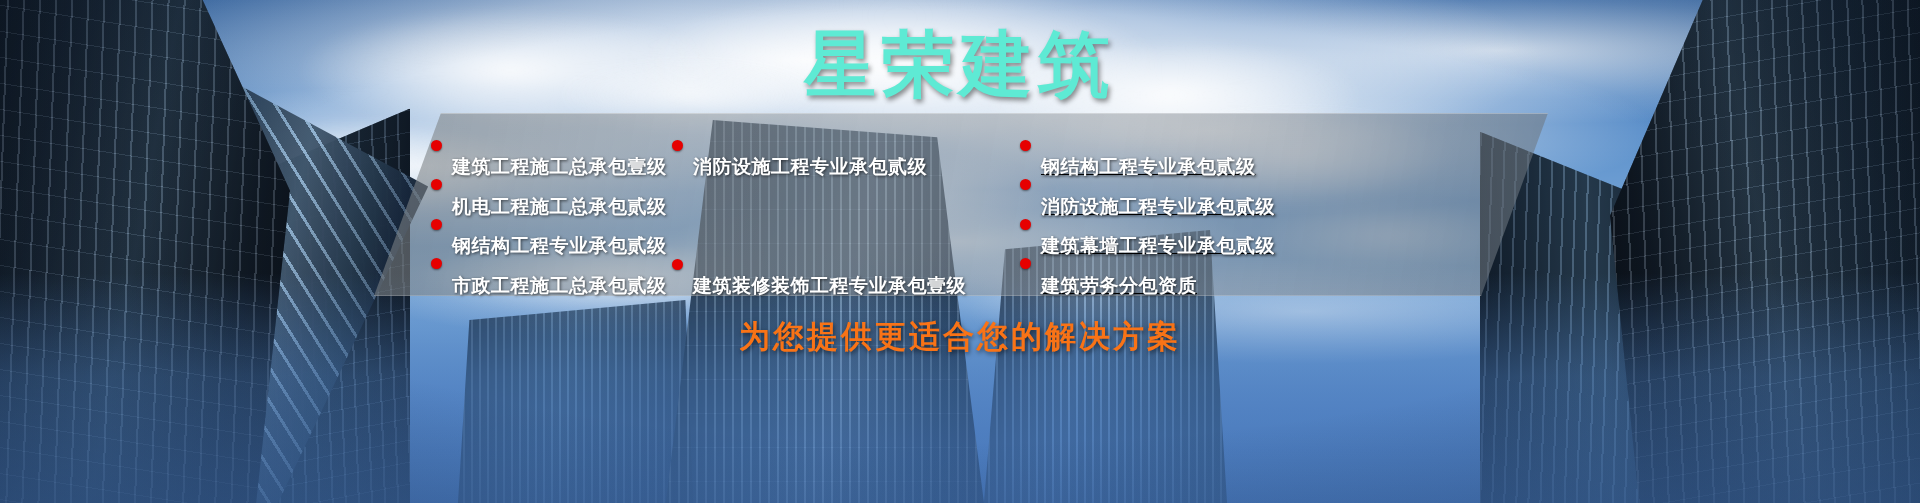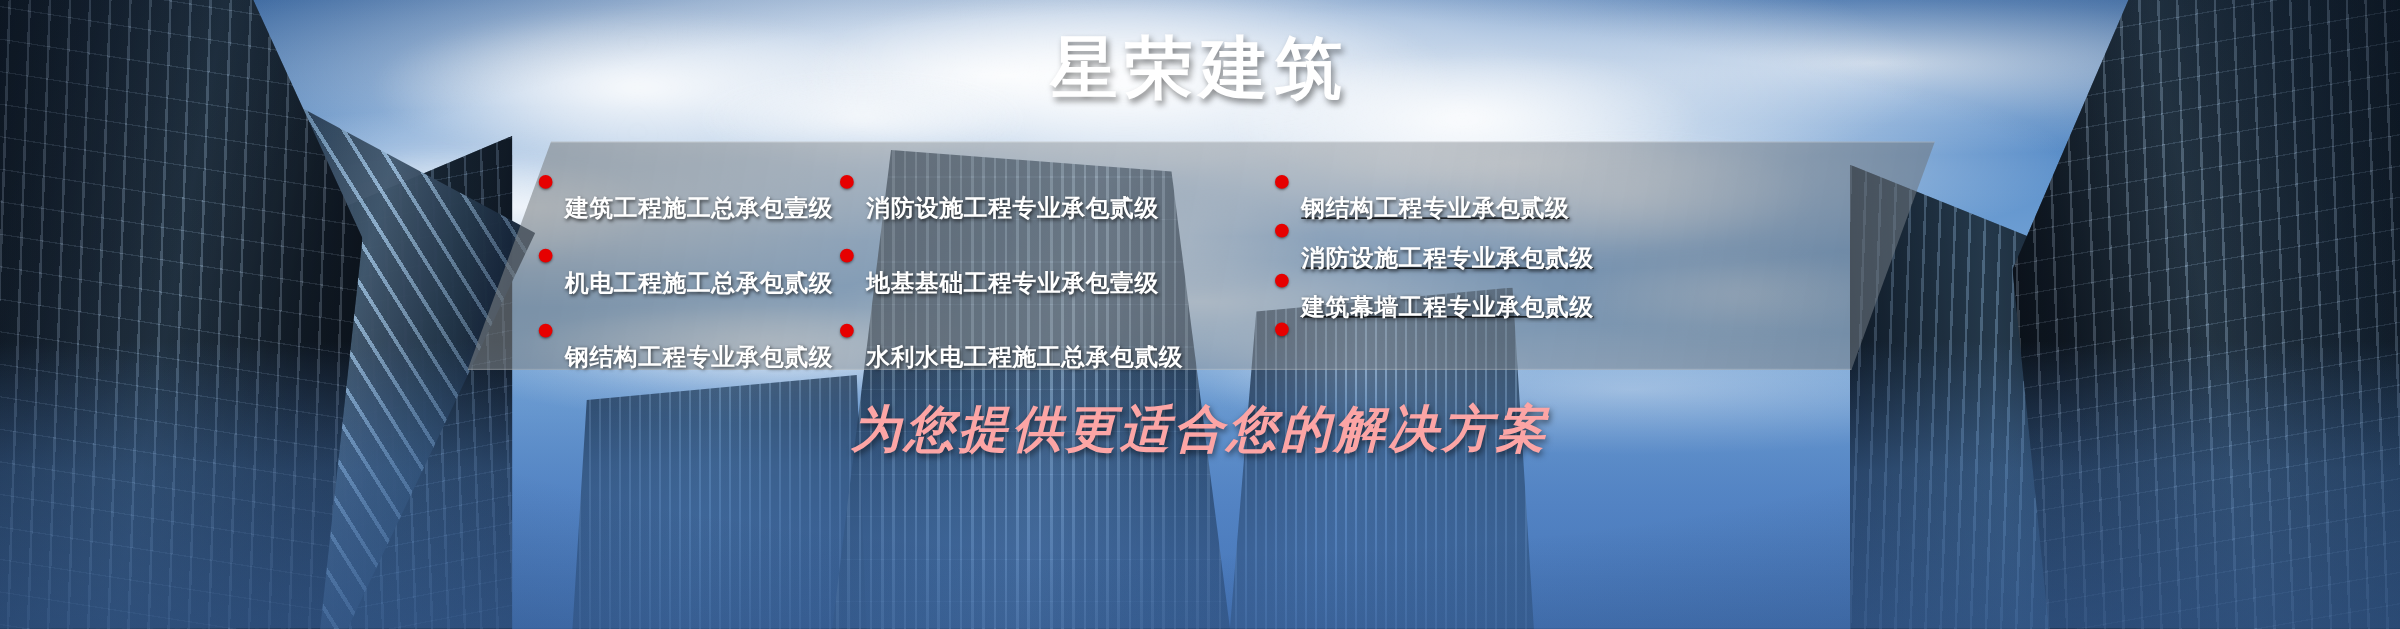--- a/index.html
+++ b/index.html
@@ -138,23 +138,23 @@
     background:radial-gradient(ellipse 72% 78% at 50% 45%, rgba(0,0,0,0) 55%, rgba(10,25,45,.30) 100%);
     pointer-events:none;
   }
 
   
   #title {
     position:absolute;
     left:0; right:0;
     top:28px;
     text-align:center;
-    font-size:54px;
+    font-size:72px;
     font-weight:bold;
-    color:#ffffff;
+    color:#5eead4;
     letter-spacing:6px;
     line-height:1;
     text-shadow:2px 3px 5px rgba(0,0,0,.45);
     z-index:6;
   }
 
   
   #qual-panel {
     position:absolute;
     left:374px;
@@ -207,27 +207,26 @@
     text-shadow:1px 1px 3px rgba(0,0,0,.65);
     margin-top:44px;
   }
 
   
   #tagline {
     position:absolute;
     left:0; right:0;
     top:316px;
     text-align:center;
-    color:#fca5a5;
-    font-size:40px;
+    color:#f97316;
+    font-size:31px;
     font-weight:bold;
     letter-spacing:3px;
     text-shadow:1px 2px 5px rgba(0,0,0,.55);
     z-index:6;
-    font-style:italic;
   }
 </style>
 </head>
 <body>
 
 <div id="banner">
 
   <div class="sky"></div>
   <div class="cloud c1"></div>
   <div class="cloud c2"></div>
@@ -265,52 +264,53 @@
           <span class="qual-text">建筑工程施工总承包壹级</span>
         </div>
         <div class="qual-item">
           <span class="dot"></span>
           <span class="qual-text">机电工程施工总承包贰级</span>
         </div>
         <div class="qual-item">
           <span class="dot"></span>
           <span class="qual-text">钢结构工程专业承包贰级</span>
         </div>
+        <div class="qual-item">
+          <span class="dot"></span>
+          <span class="qual-text">市政工程施工总承包贰级</span>
+        </div>
       </div>
 
       <div class="qual-col col-1">
         <div class="qual-item">
           <span class="dot"></span>
           <span class="qual-text">消防设施工程专业承包贰级</span>
         </div>
         <div class="qual-item">
           <span class="dot"></span>
-          <span class="qual-text">地基基础工程专业承包壹级</span>
-        </div>
-        <div class="qual-item">
-          <span class="dot"></span>
-          <span class="qual-text">水利水电工程施工总承包贰级</span>
+          <span class="qual-text">建筑装修装饰工程专业承包壹级</span>
         </div>
       </div>
 
       <div class="qual-col col-2">
         <div class="qual-item">
           <span class="dot"></span>
           <span class="qual-text">钢结构工程专业承包贰级</span>
         </div>
         <div class="qual-item">
           <span class="dot"></span>
           <span class="qual-text">消防设施工程专业承包贰级</span>
         </div>
         <div class="qual-item">
           <span class="dot"></span>
           <span class="qual-text">建筑幕墙工程专业承包贰级</span>
         </div>
         <div class="qual-item">
           <span class="dot"></span>
+          <span class="qual-text">建筑劳务分包资质</span>
         </div>
       </div>
 
     </div>
   </div>
 
   <div id="tagline">为您提供更适合您的解决方案</div>
 
 </div>
 

